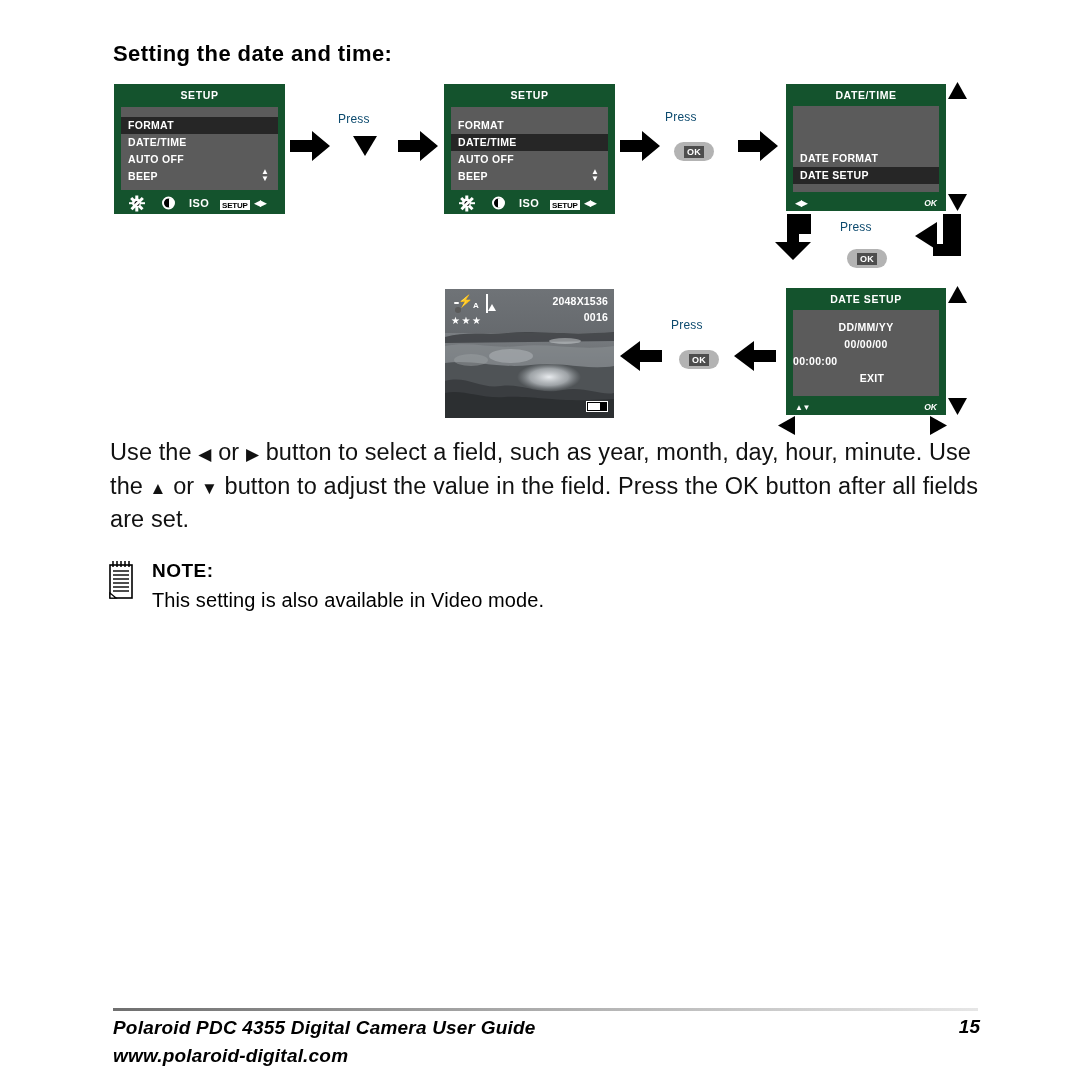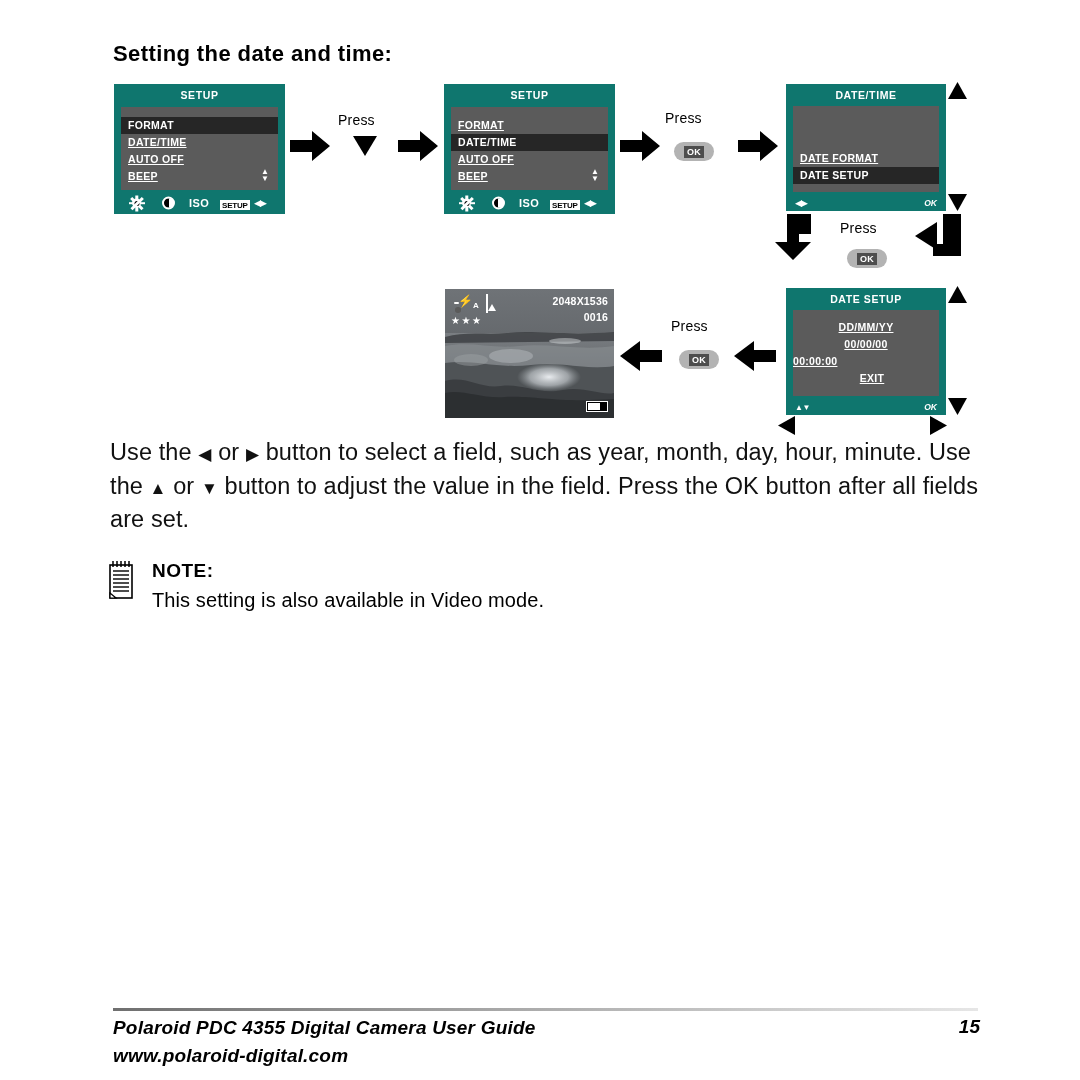--- a/index.html
+++ b/index.html
@@ -13,31 +13,31 @@
   }
   .page{position:absolute;inset:0;}
 
   
   .heading{
     position:absolute;left:113px;top:41px;
     font-size:22px;font-weight:bold;letter-spacing:.4px;
   }
 
   
-  .lcd{position:absolute;background:#0f766e;box-sizing:border-box;}
+  .lcd{position:absolute;background:#14532d;box-sizing:border-box;}
   .lcd .title{
     color:#fff;font-size:10.5px;font-weight:bold;text-align:center;
     letter-spacing:.6px;padding-top:5px;
   }
   .lcd .body{
     background:#5b5b5b;position:absolute;left:7px;right:7px;
   }
   .lcd .row{
     color:#fff;font-size:10.5px;font-weight:bold;letter-spacing:.3px;
-    padding-left:7px;line-height:17px;height:17px;white-space:nowrap;text-decoration:underline;
+    padding-left:7px;line-height:17px;height:17px;white-space:nowrap;
   }
   .lcd .row.sel{background:#262626;}
 
   
   .hl-w1{width:125px;}
   .hl-w2{width:120px;}
   .hl-w3{width:113px;}
 
   
   .iconbar{
@@ -82,21 +82,21 @@
 
   
   .hintL{position:absolute;left:9px;bottom:3px;color:#fff;font-size:9px;letter-spacing:-1px;}
   .hintR{position:absolute;right:9px;bottom:3px;color:#fff;font-size:8.5px;font-weight:bold;font-style:italic;}
 
   
   .arrow{position:absolute;}
   .arrow svg{display:block;}
 
   .press{
-    position:absolute;font-size:14px;letter-spacing:.2px;color:#000000;
+    position:absolute;font-size:12px;letter-spacing:.2px;color:#0c4a6e;
   }
   .okbtn{
     position:absolute;background:#b3b3b3;border-radius:11px;
     width:40px;height:19px;display:flex;align-items:center;justify-content:center;
   }
   .okbtn span{
     background:#4d4d4d;color:#fff;font-size:9px;font-weight:bold;
     padding:1px 3px;line-height:10px;letter-spacing:.2px;
   }
 

